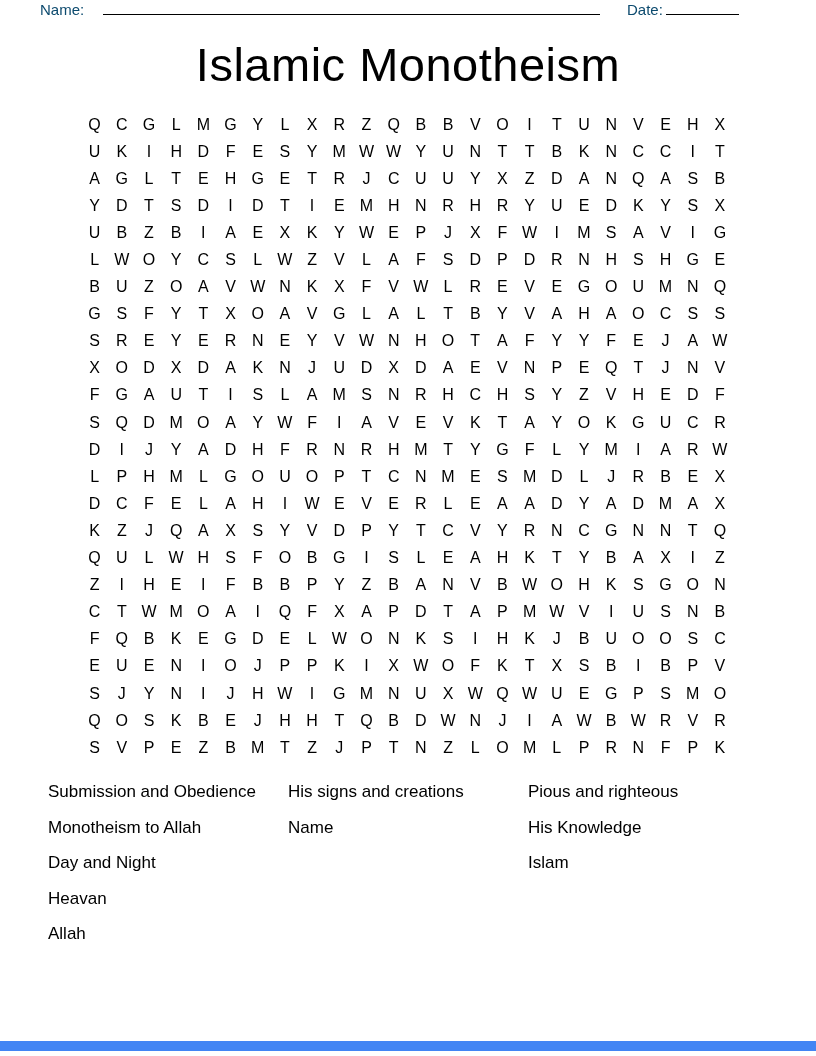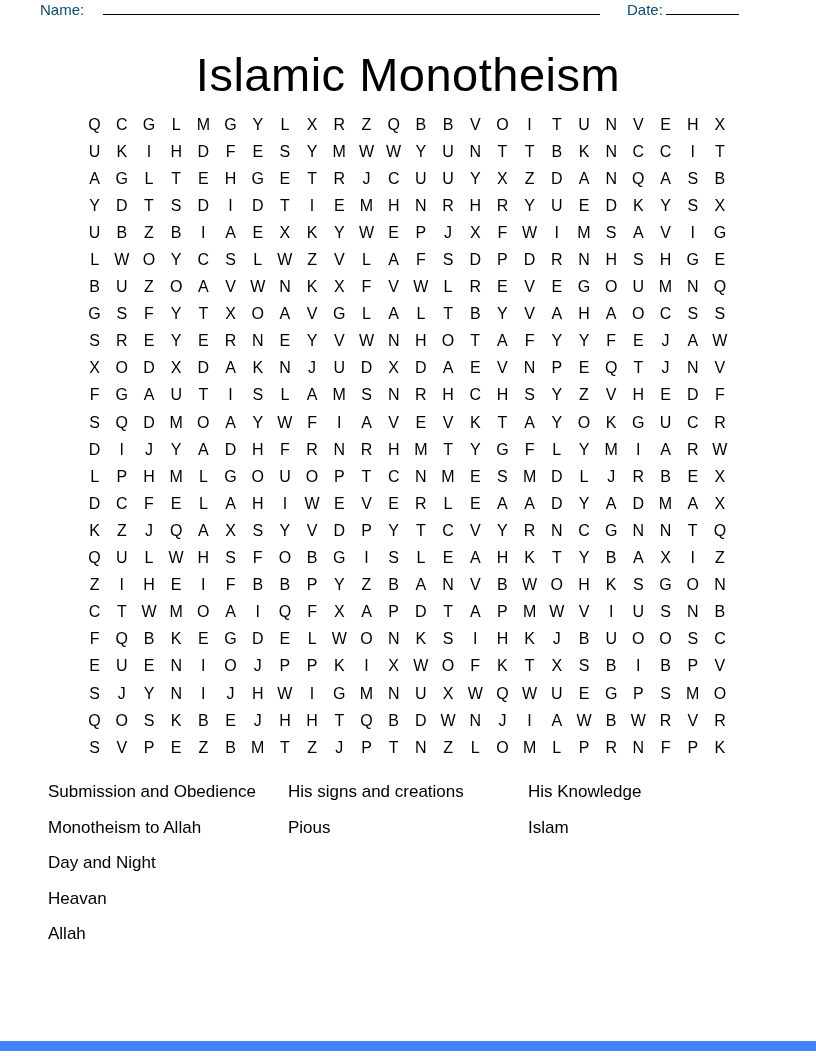--- a/index.html
+++ b/index.html
@@ -28,21 +28,21 @@
     height: 15px;
     border-bottom: 1.6px solid #000;
   }
   .name-line { left: 103px; width: 497px; }
   .date-line { left: 666px; width: 73px; }
   .title {
     position: absolute;
     left: 0;
     right: 0;
     top: 34px;
-    margin: 14px;
+    margin: 4px;
     text-align: center;
     font-size: 47px;
     font-weight: 400;
     letter-spacing: 0.5px;
     line-height: 54px;
     color: #000;
   }
   .grid {
     position: absolute;
     left: 81px;
@@ -673,21 +673,22 @@
 <div class="words">
     <div class="word-col">
       <div class="word">Submission and Obedience</div>
       <div class="word">Monotheism to Allah</div>
       <div class="word">Day and Night</div>
       <div class="word">Heavan</div>
       <div class="word">Allah</div>
     </div>
     <div class="word-col">
       <div class="word">His signs and creations</div>
-      <div class="word">Pious</div>
+      <div class="word">Name</div>
     </div>
     <div class="word-col">
+      <div class="word">Pious and righteous</div>
       <div class="word">His Knowledge</div>
       <div class="word">Islam</div>
     </div>
   </div>
 
 <div class="footer-bar" style="background: rgb(66, 133, 244);"></div>
 
 </body></html>

